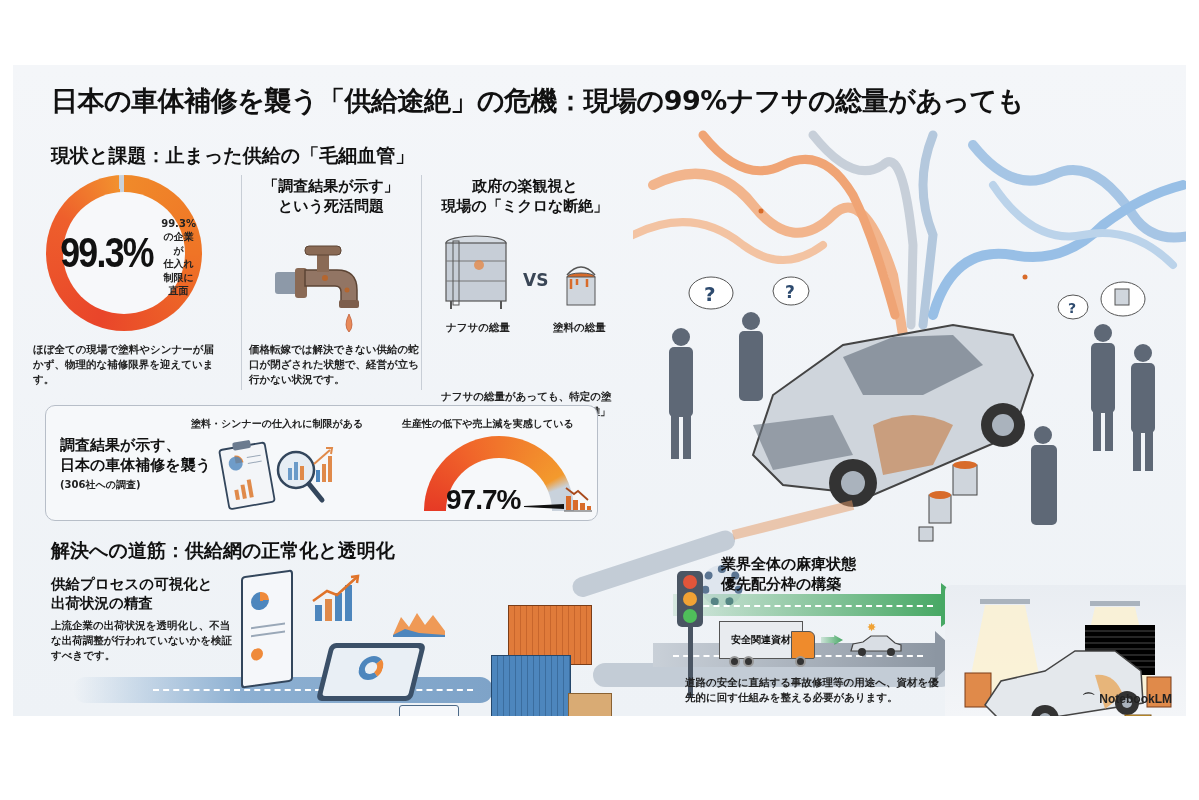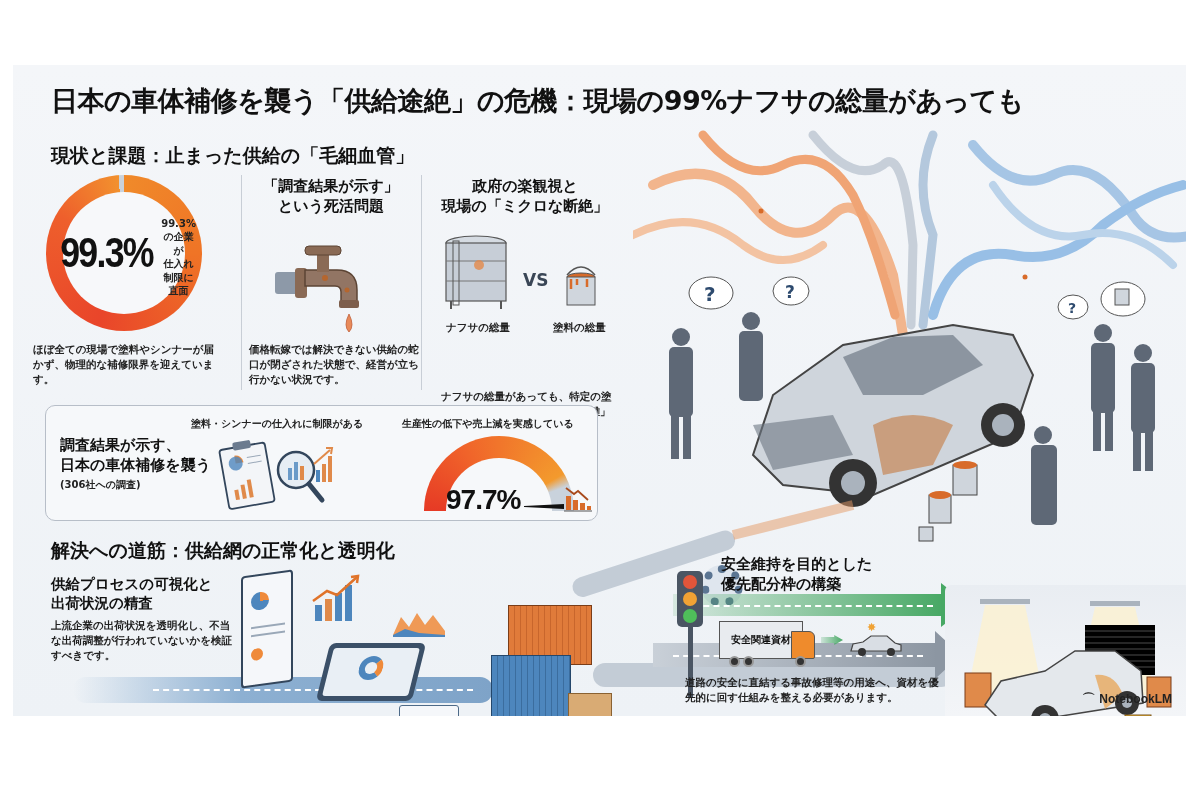--- a/index.html
+++ b/index.html
@@ -246,21 +246,21 @@
   <div class="abs road-dash" style="left:660px; top:590px; width:250px;"></div>
 
   <div class="abs tlight">
     <div class="tl" style="background:#e0553a;"></div>
     <div class="tl" style="background:#f0a234;"></div>
     <div class="tl" style="background:#4fbf5a;"></div>
   </div>
   <div class="abs tpole"></div>
 
   <div class="abs sub-h" style="left:708px; top:490px; text-align:left; font-size:15px;">
-    <div>安全維持を目的とした</div>
+    <div>業界全体の麻痺状態</div>
     <div>優先配分枠の構築</div>
   </div>
 
   <div class="abs truck-box">安全関連資材</div>
   <div class="abs truck-cab"></div>
   <div class="abs wheel" style="left:716px; top:591px;"></div>
   <div class="abs wheel" style="left:730px; top:591px;"></div>
   <div class="abs wheel" style="left:782px; top:591px;"></div>
   <div class="abs" style="left:808px; top:570px; width:22px; height:10px; background:linear-gradient(90deg, rgba(71,168,100,0.2), #47a864); clip-path: polygon(0 20%, 60% 20%, 60% 0, 100% 50%, 60% 100%, 60% 80%, 0 80%);"></div>
   <div class="abs" style="left:836px; top:568px; width:54px; height:24px;">

